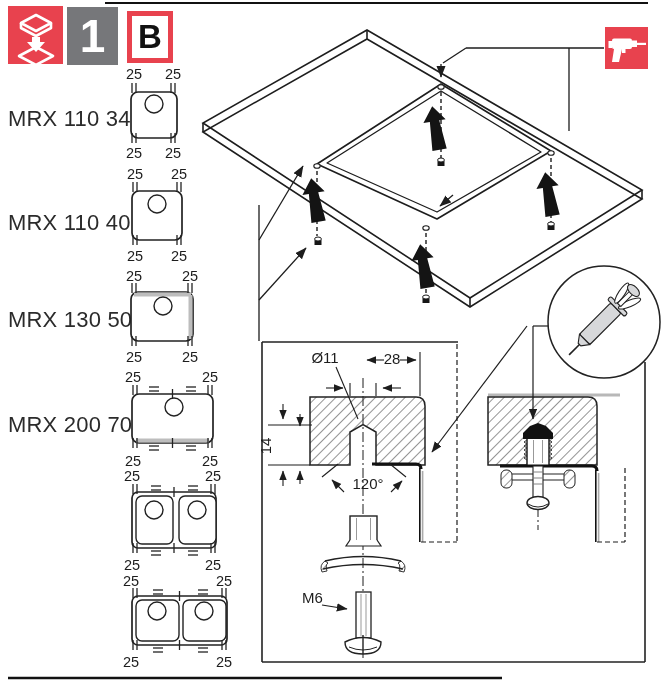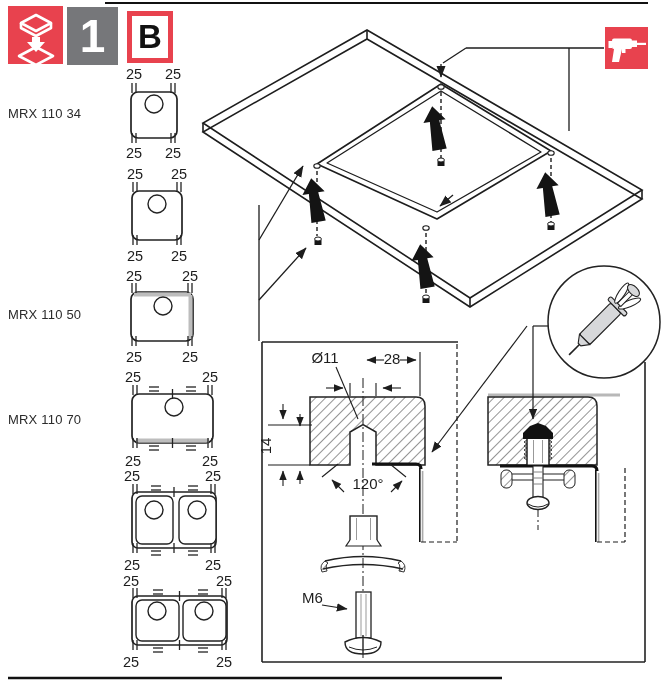--- a/index.html
+++ b/index.html
@@ -7,21 +7,21 @@
         font-family:"Liberation Sans",sans-serif;color:#222;}
   .abs{position:absolute;}
   .icon-box{display:flex;align-items:center;justify-content:center;}
   #install-icon{left:8px;top:6px;width:55px;height:58px;background:var(--red);}
   #step-box{left:67px;top:7px;width:51px;height:58px;background:var(--gray);
             color:#fff;font-size:46px;font-weight:700;}
   #section-box{left:127px;top:11px;width:46px;height:52px;background:#fff;
             border:5px solid var(--red);box-sizing:border-box;color:#111;
             font-size:33px;font-weight:700;}
   #drill-box{left:605px;top:27px;width:43px;height:42px;background:var(--red);}
-  .model-label{left:8px;width:150px;height:20px;font-size:13px;letter-spacing:.2px;
+  .model-label{left:8px;width:150px;height:20px;font-size:22px;letter-spacing:.2px;
             color:#2b2b2b;white-space:nowrap;}
   svg text{font-family:"Liberation Sans",sans-serif;fill:#1d1d1d;}
   .t25{font-size:14.5px;}
   .tdim{font-size:15px;}
 </style>
 </head>
 <body>
 
 <div id="page" style="--red:#e8424e;--gray:#76777a;">
 
@@ -51,22 +51,23 @@
         <rect x="7" y="11.5" width="20" height="10.5" rx="2"></rect>
         <rect x="27" y="13.5" width="5" height="6.5"></rect>
         <rect x="32" y="15.8" width="9" height="2.2"></rect>
         <polygon points="9,22 17,22 14,35 7,35"></polygon>
         <rect x="17" y="22" width="3.5" height="4"></rect>
       </g>
     </svg>
   </div>
 
   <div class="abs model-label" style="top:106px">MRX 110 34</div>
-  <div class="abs model-label" style="top:307px">MRX 110 50</div>
-  <div class="abs model-label" style="top:412px">MRX 110 70</div>
+  <div class="abs model-label" style="top:210px">MRX 110 40</div>
+  <div class="abs model-label" style="top:307px">MRX 130 50</div>
+  <div class="abs model-label" style="top:412px">MRX 200 70</div>
 
   <svg class="abs" style="left:0;top:0" width="670" height="688" viewBox="0 0 670 688">
     <defs>
       <marker id="ah" markerWidth="10" markerHeight="8" refX="8.5" refY="3.5" orient="auto">
         <path d="M0,0 L9,3.5 L0,7 Z" fill="#1d1d1d"></path>
       </marker>
       <pattern id="hch" width="7" height="7" patternUnits="userSpaceOnUse" patternTransform="rotate(45)">
         <line x1="0" y1="0" x2="0" y2="7" stroke="#3a3a3a" stroke-width="1.1"></line>
       </pattern>
       <path id="uarr" d="M0,-22 L11,-7 L4.5,-7 L7,22 L-7.5,22 L-5,-7 L-11.5,-7 Z"></path>

